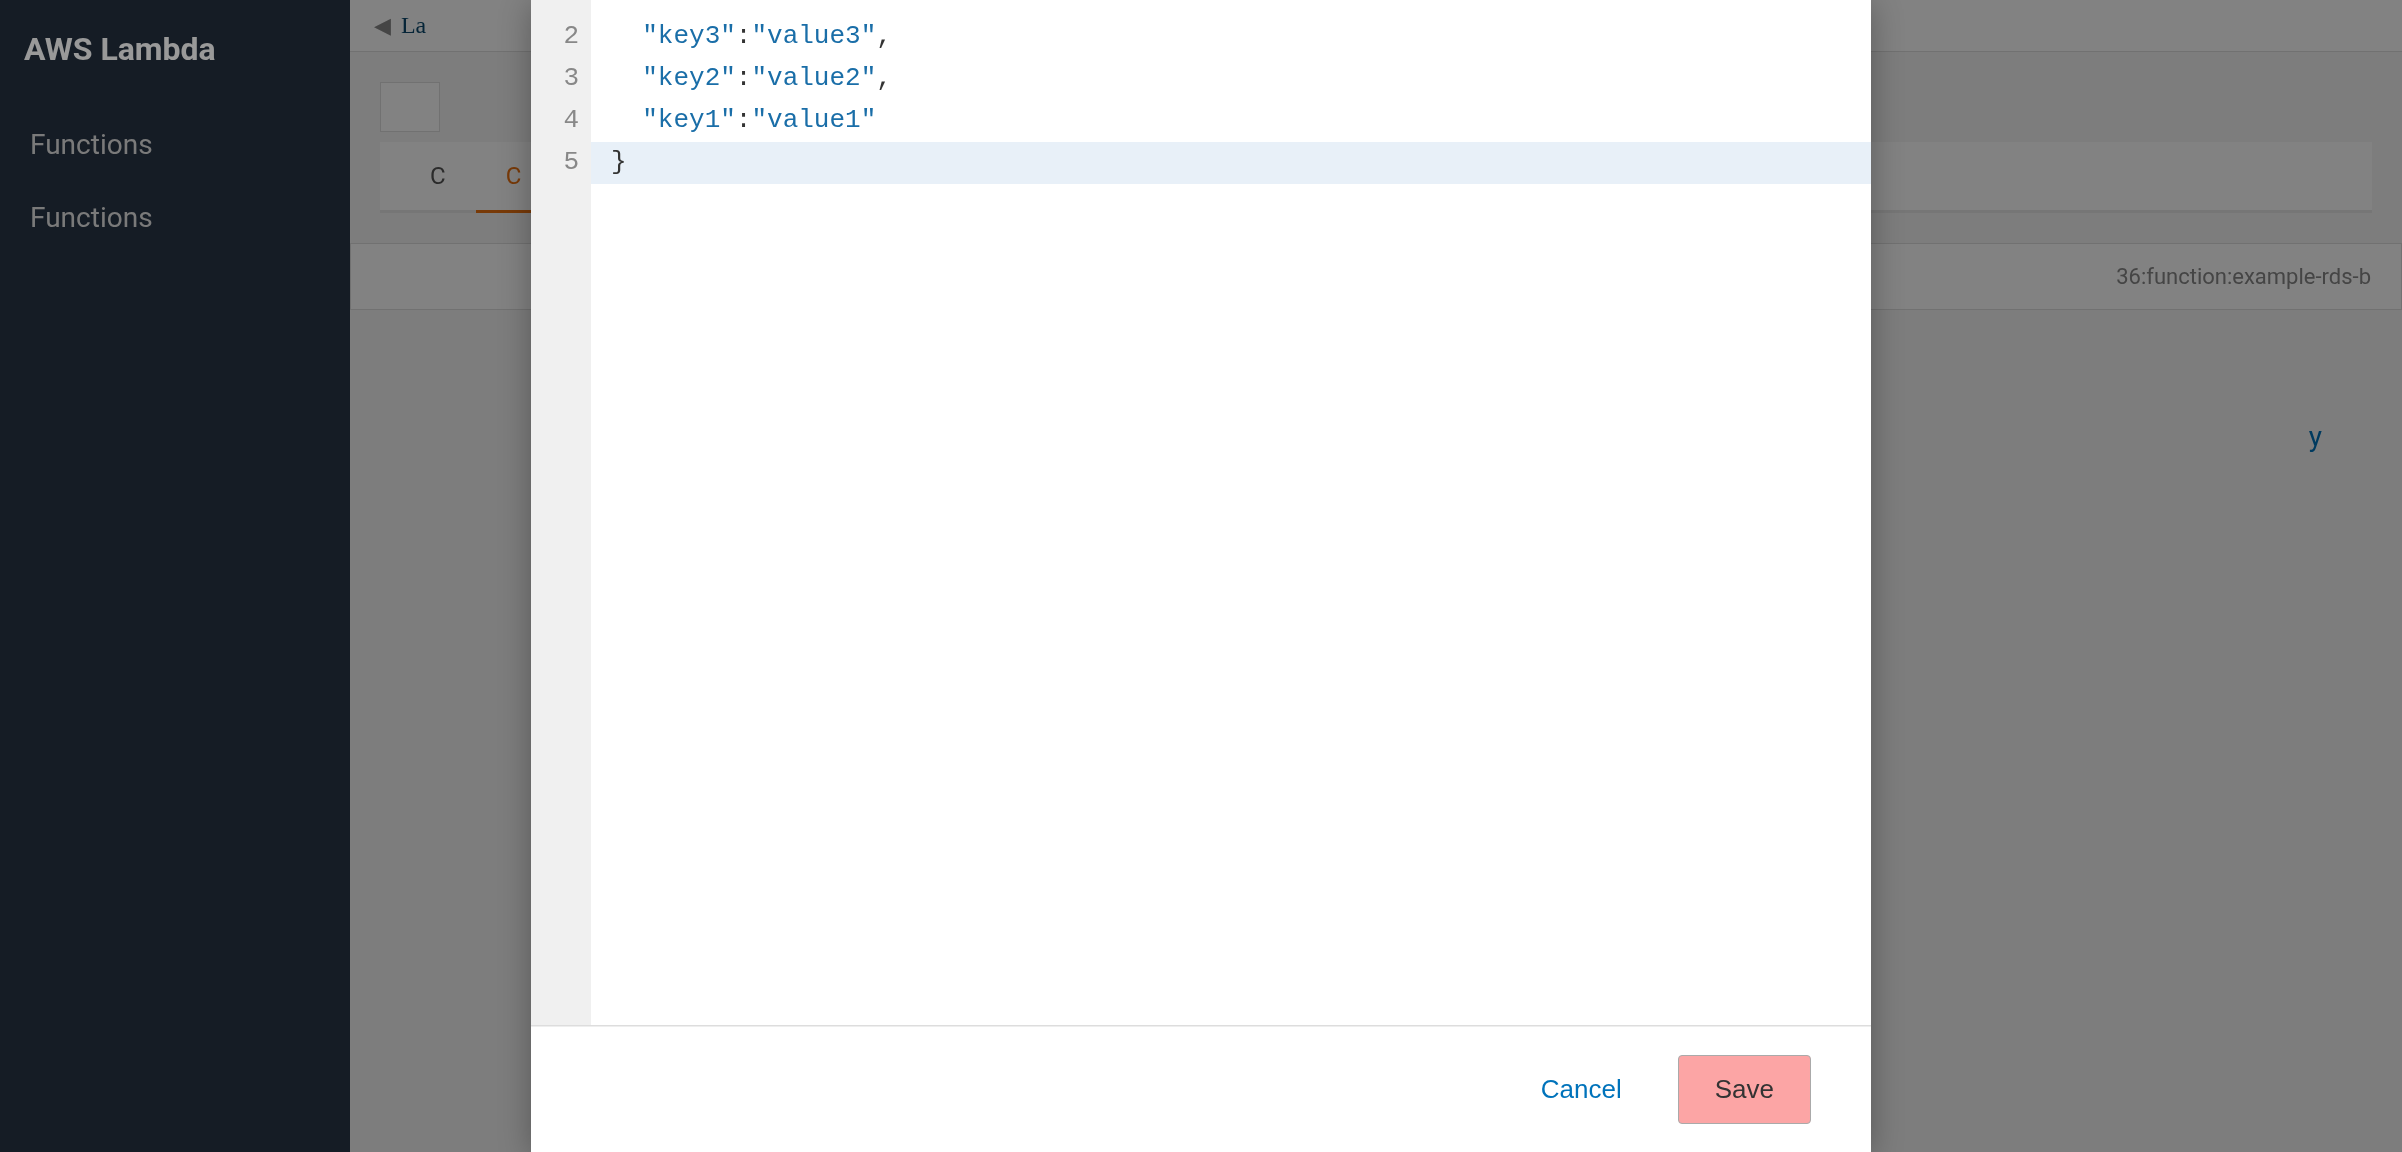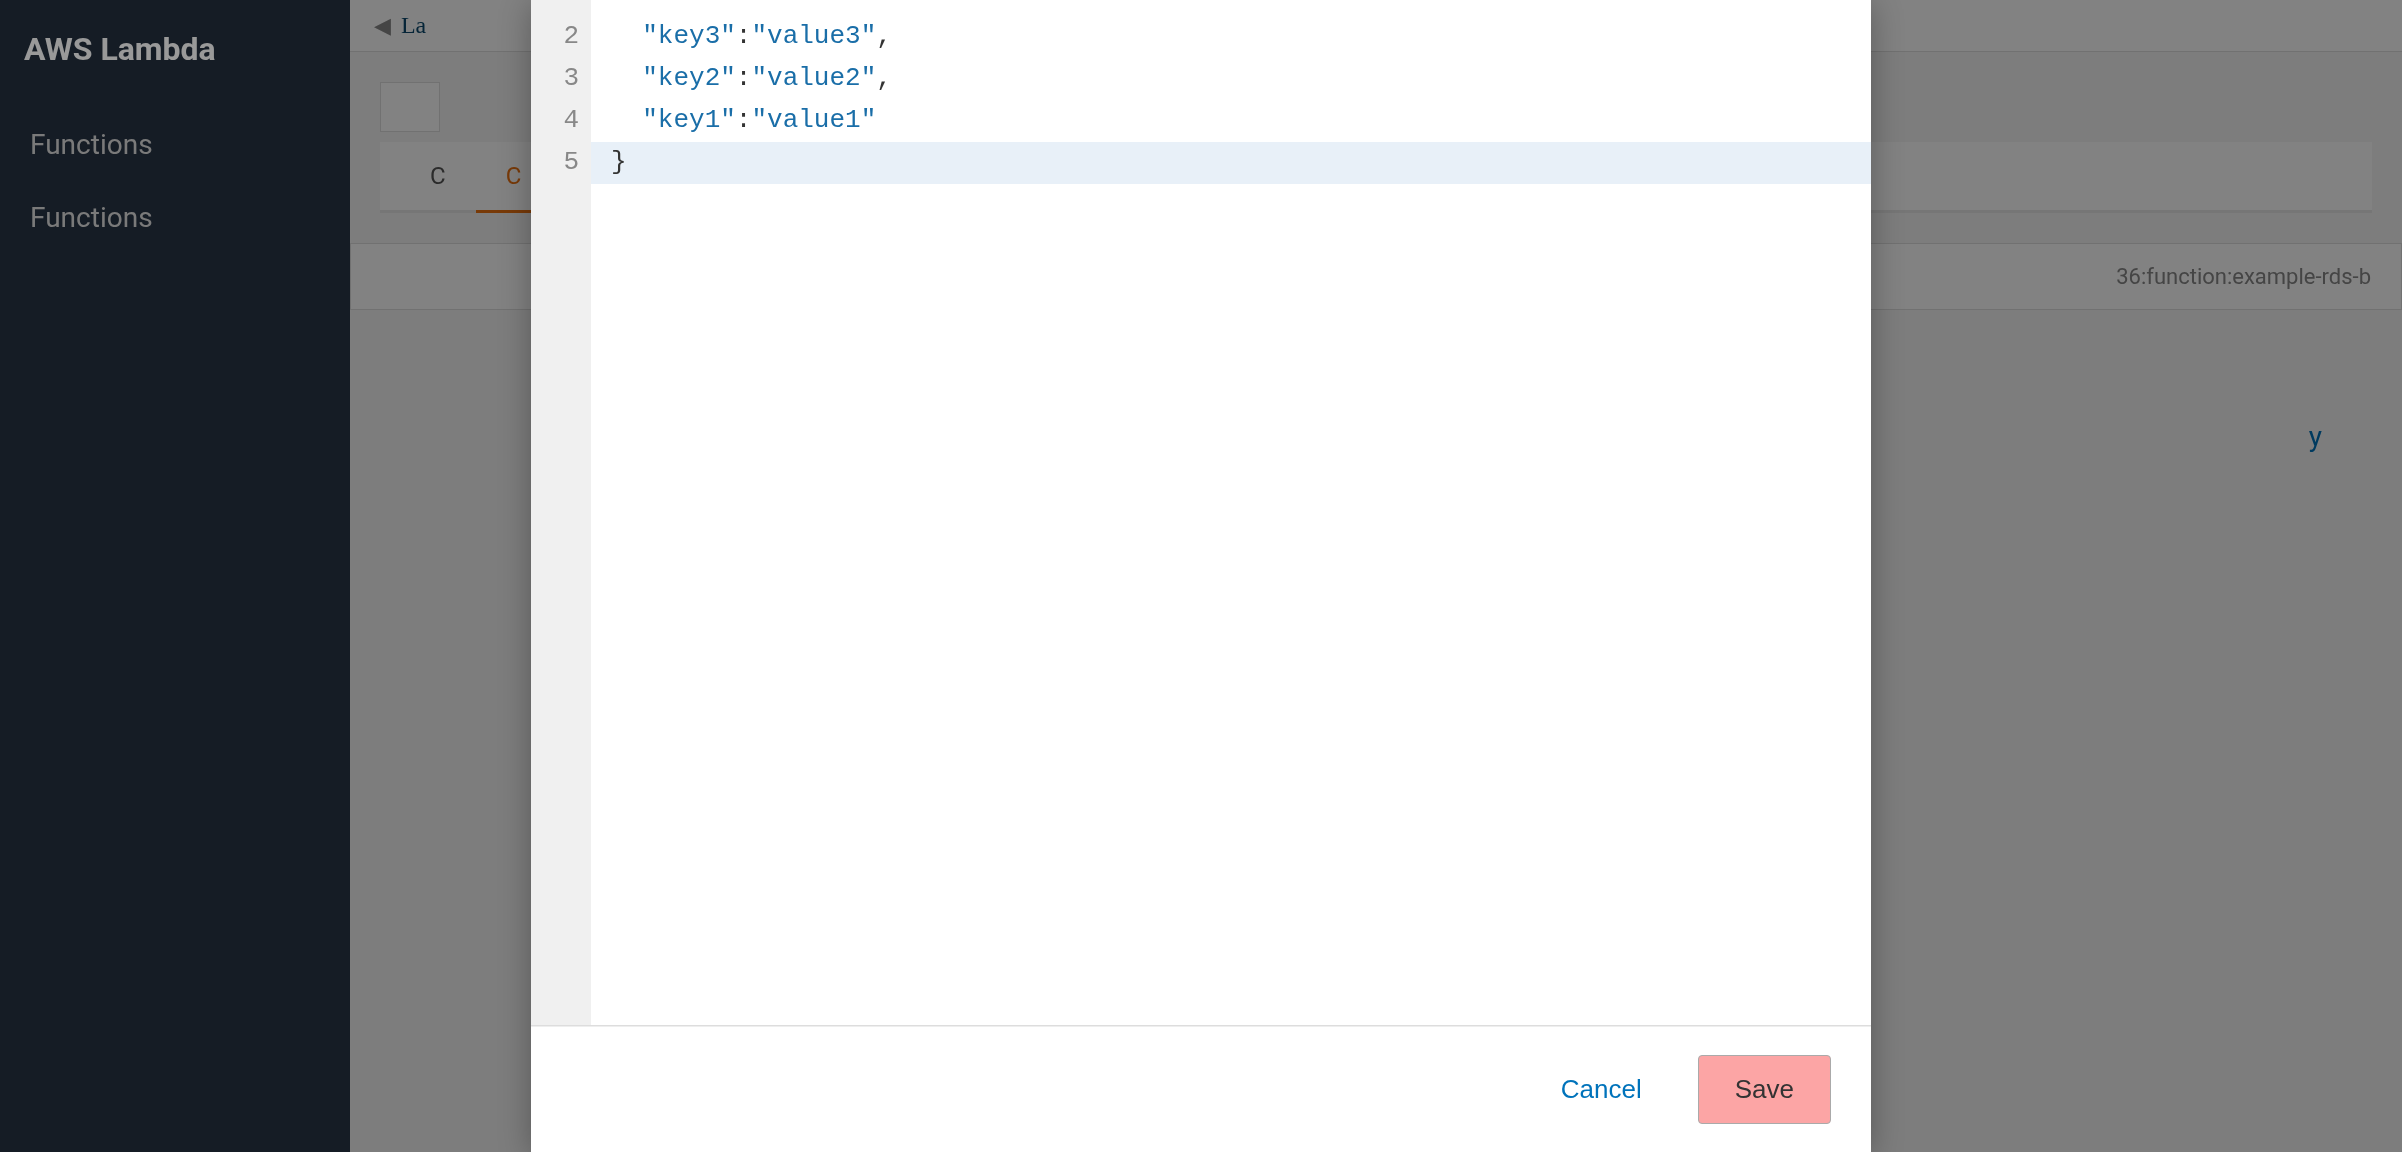--- a/index.html
+++ b/index.html
@@ -191,21 +191,21 @@
       margin: 0 -20px;
       padding: 0 20px;
     }
 
     .code-key { color: #1a6ea8; }
     .code-value { color: #1a6ea8; }
     .code-punct { color: #333; }
 
     
     .modal-footer {
-      padding: 28px 40px;
+      padding: 28px 60px;
       display: flex;
       justify-content: flex-end;
       align-items: center;
       gap: 20px;
       background: white;
       border-top: 1px solid #eee;
     }
 
     .btn {
       padding: 18px 36px;

